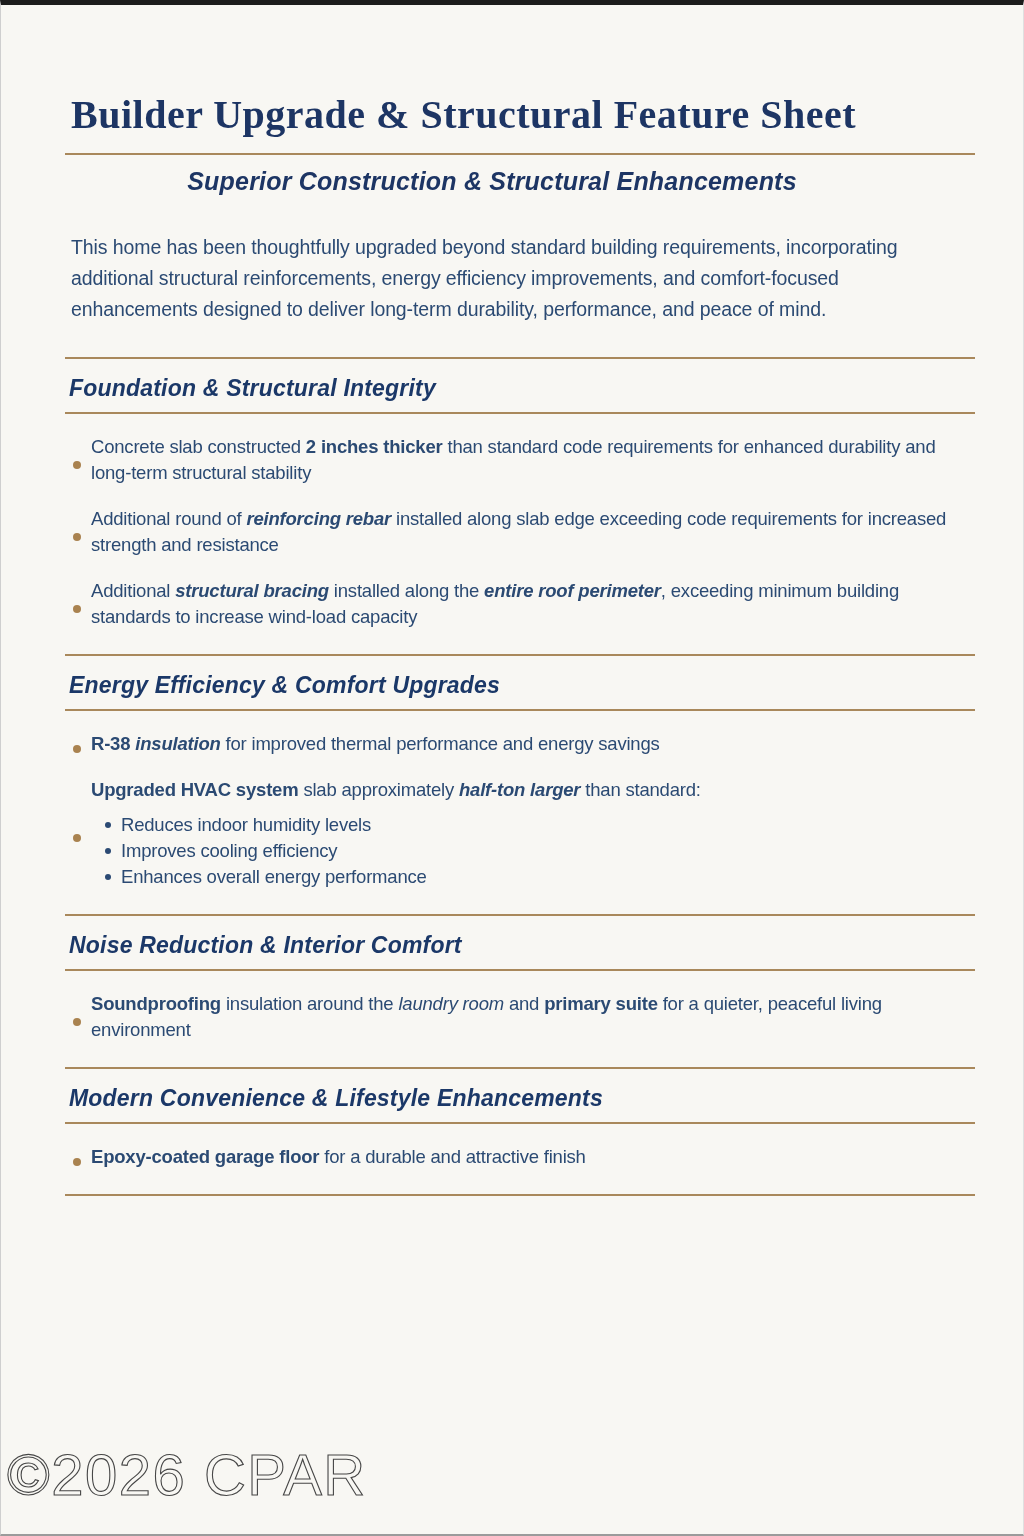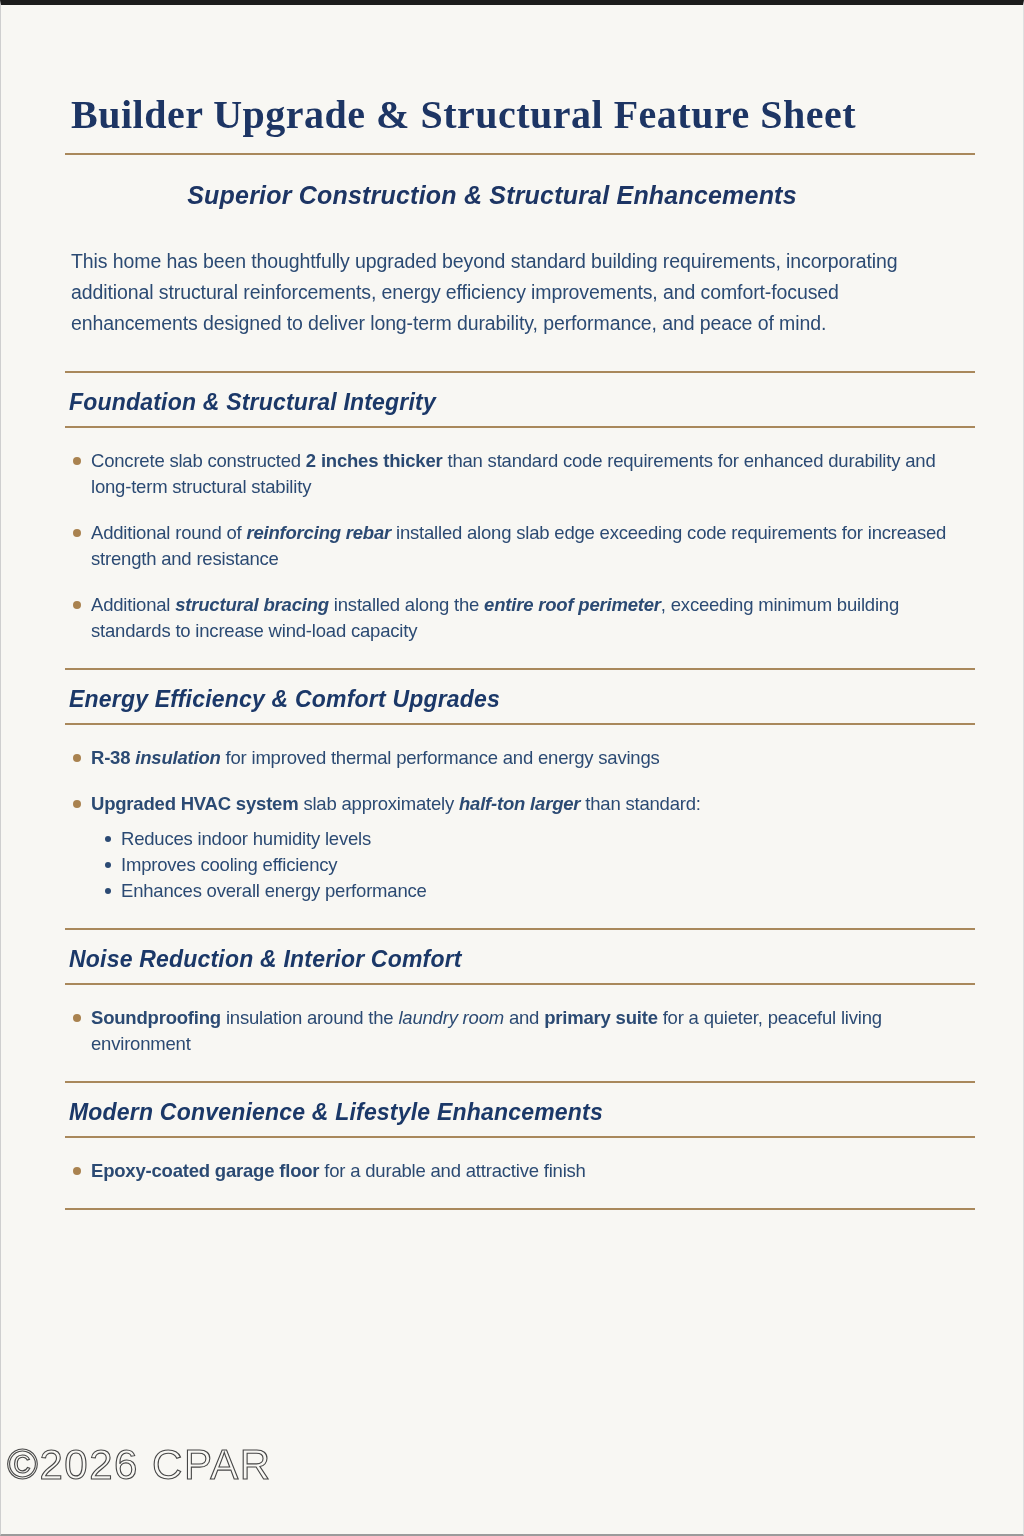--- a/index.html
+++ b/index.html
@@ -22,21 +22,21 @@
     font-weight:bold;
     font-size:40px;
     line-height:48px;
     color:#1d3564;
     margin:0 0 0 6px;
     letter-spacing:0.5px;
   }
   .rule{height:2px;background:#a9885b;border:0;margin:0;}
   .rule-title{margin-top:14px;}
   .doc-subtitle{
-    margin-top:26px;
+    margin-top:12px;
     text-align:center;
     font-size:25px;
     font-weight:bold;
     font-style:italic;
     color:#1d3564;
     padding-right:56px;
     letter-spacing:0.2px;
   }
   .intro{
     margin:36px 6px 32px 6px;
@@ -52,21 +52,21 @@
     color:#1b3868;
     margin:14px 0 9px 0;
     padding-left:4px;
     letter-spacing:0.2px;
   }
   ul.bullets{
     list-style:none;
     margin:0;
     padding:20px 0 24px 6px;
   }
-  ul.bullets > li{display:flex;align-items:flex-start;font-size:18.5px;line-height:26px;letter-spacing:-0.2px;}
+  ul.bullets > li{display:flex;align-items:center;font-size:18.5px;line-height:26px;letter-spacing:-0.2px;}
   ul.bullets > li + li{margin-top:20px;}
   .section:last-of-type ul.bullets > li + li{margin-top:14px;}
   .dot{
     flex:none;
     width:8px;height:8px;border-radius:50%;
     background:#a9824f;
     margin:9px 10px 0 2px;
   }
   .txt{display:block;}
   .seg-b{font-weight:bold;}
@@ -81,21 +81,21 @@
   ul.sub li + li{margin-top:0;}
   .sub-dot{
     width:6px;height:6px;
     background:#2b4a73;
     margin:10px 10px 0 0;
   }
   .watermark{
     position:absolute;
     left:6px;top:1436px;
     font-family:"Liberation Sans", sans-serif;
-    font-size:42px;
+    font-size:58px;
     letter-spacing:1.5px;
     color:#6e6e6e;
   }
   @supports (-webkit-text-stroke: 1px #000){
     .watermark{color:rgba(255,255,255,0);-webkit-text-stroke:1.1px #474747;}
   }
 </style>
 </head>
 <body>
 

